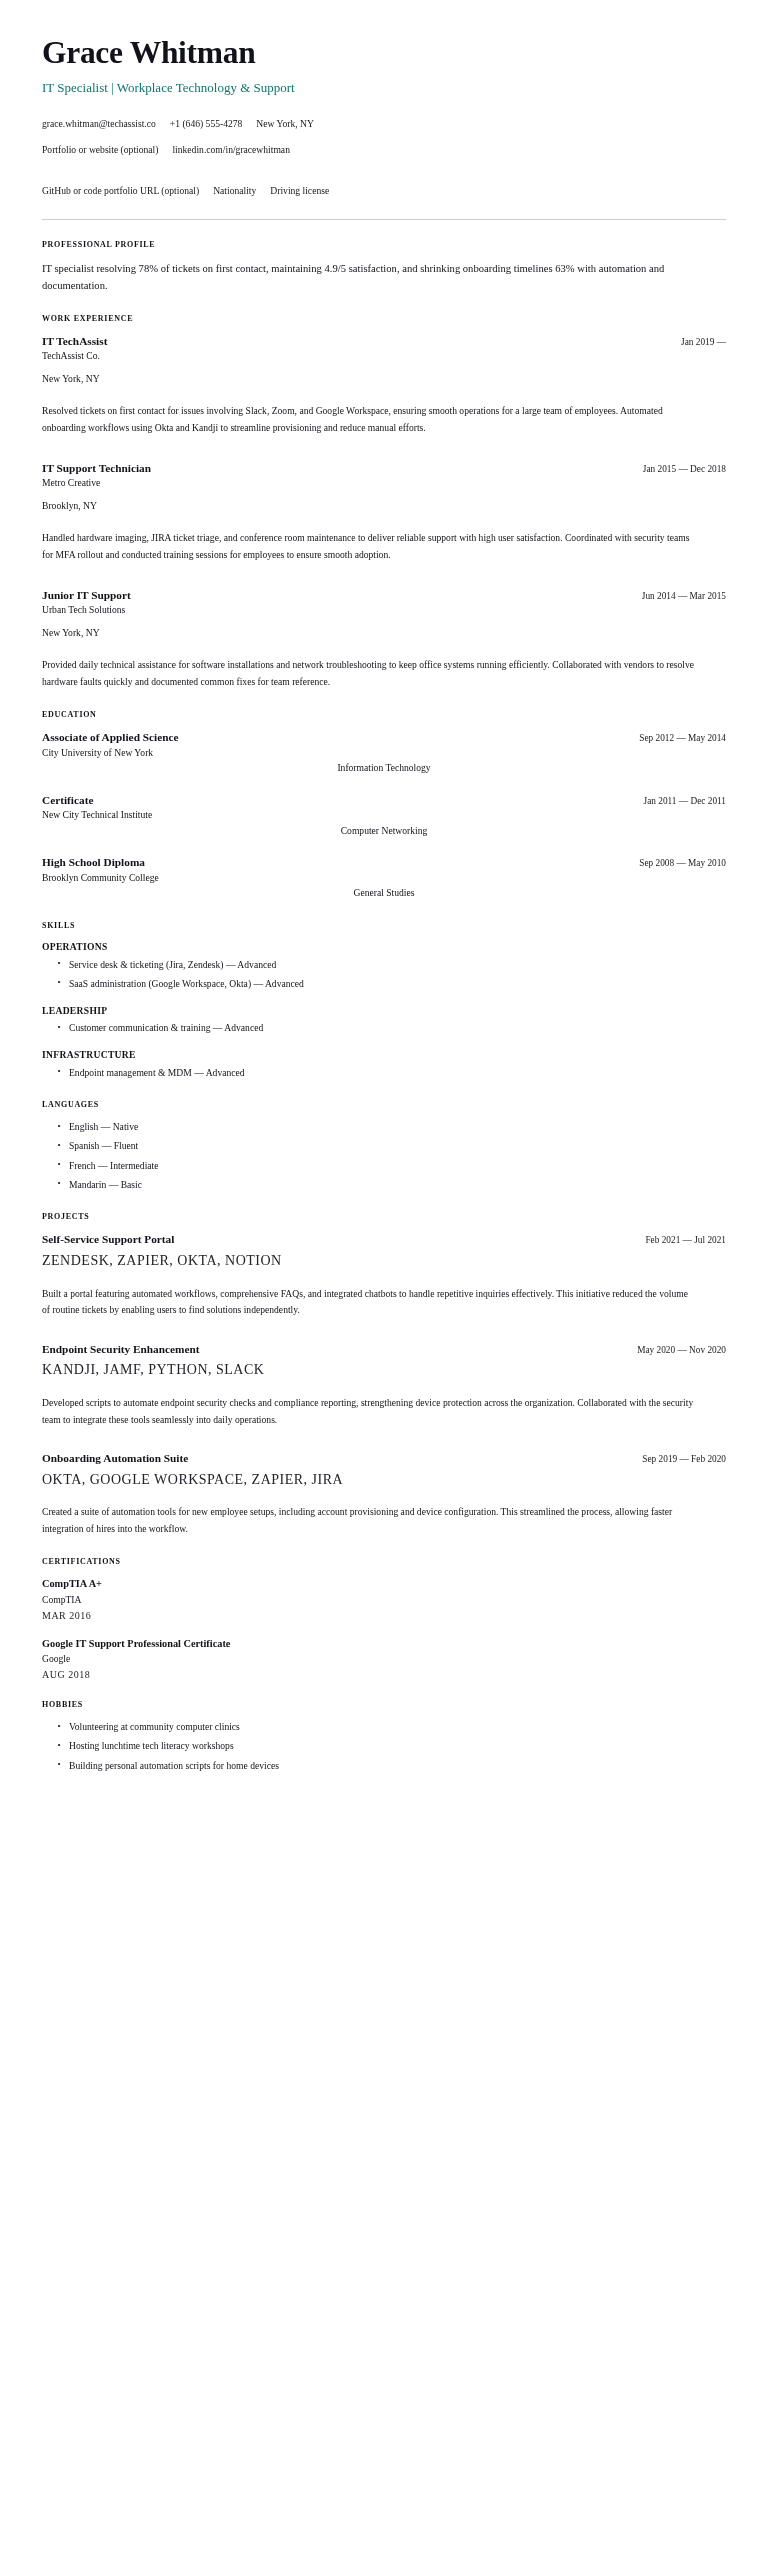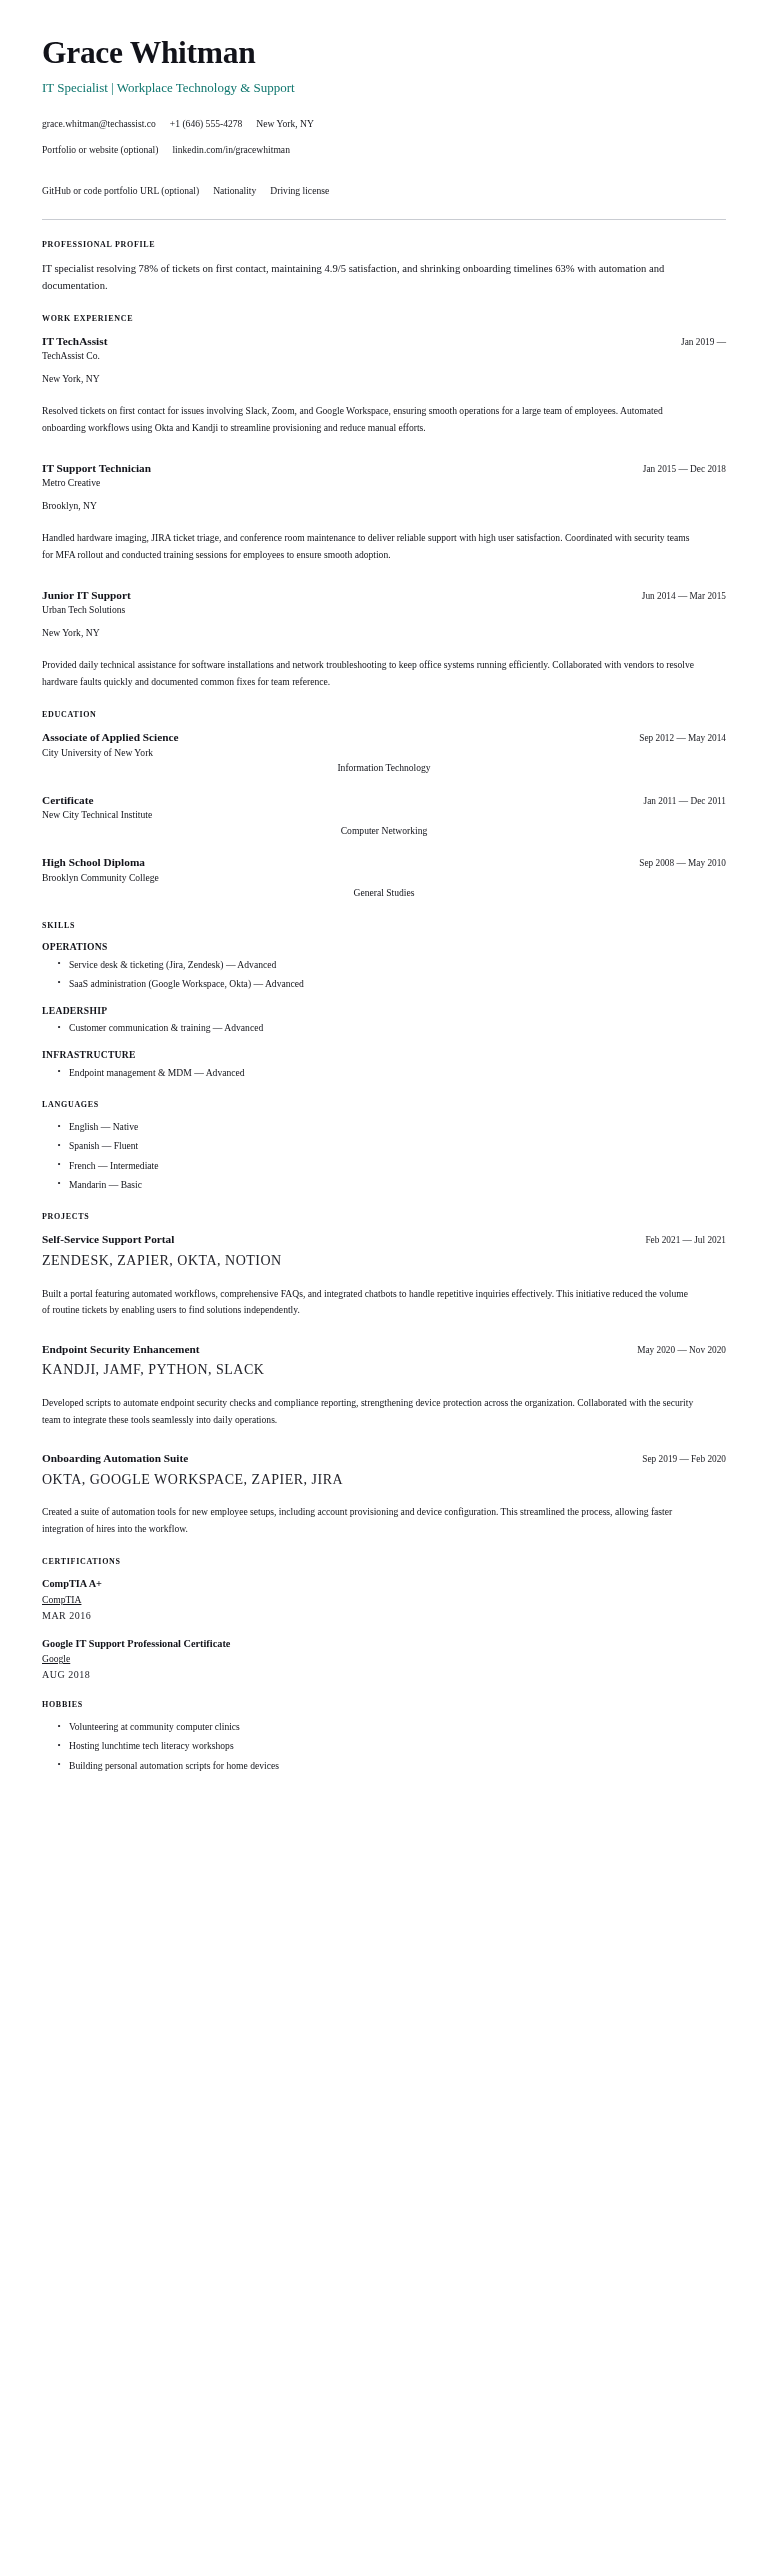--- a/index.html
+++ b/index.html
@@ -157,21 +157,20 @@
   .cert-name {
     font-size: 10.3px;
     font-weight: 700;
     margin: 0;
     line-height: 1.4;
   }
   .cert-issuer {
     font-size: 9.6px;
     margin: 1.3px 0 0 0;
     line-height: 1.45;
-    text-decoration: underline;
   }
   .cert-date {
     font-size: 10px;
     letter-spacing: 0.5px;
     text-transform: uppercase;
     margin: 3.2px 0 0 0;
     color: #24252c;
   }
 </style>
 </head>

